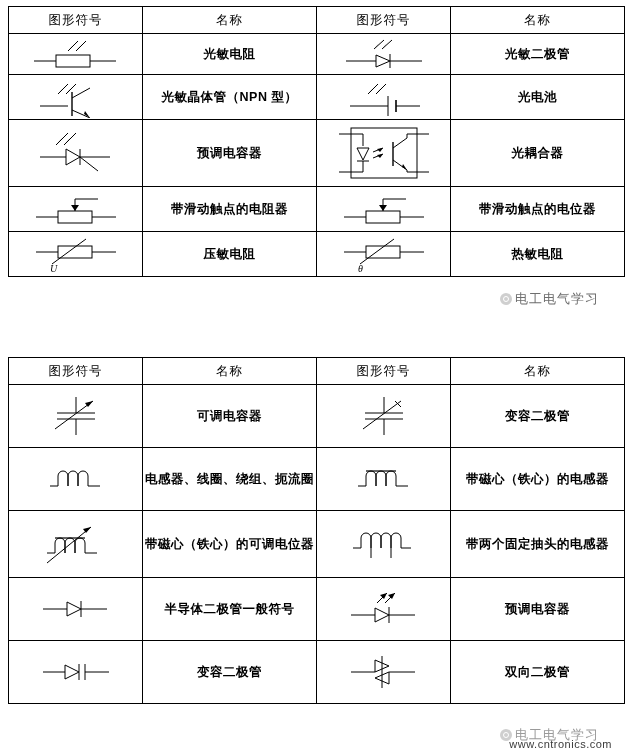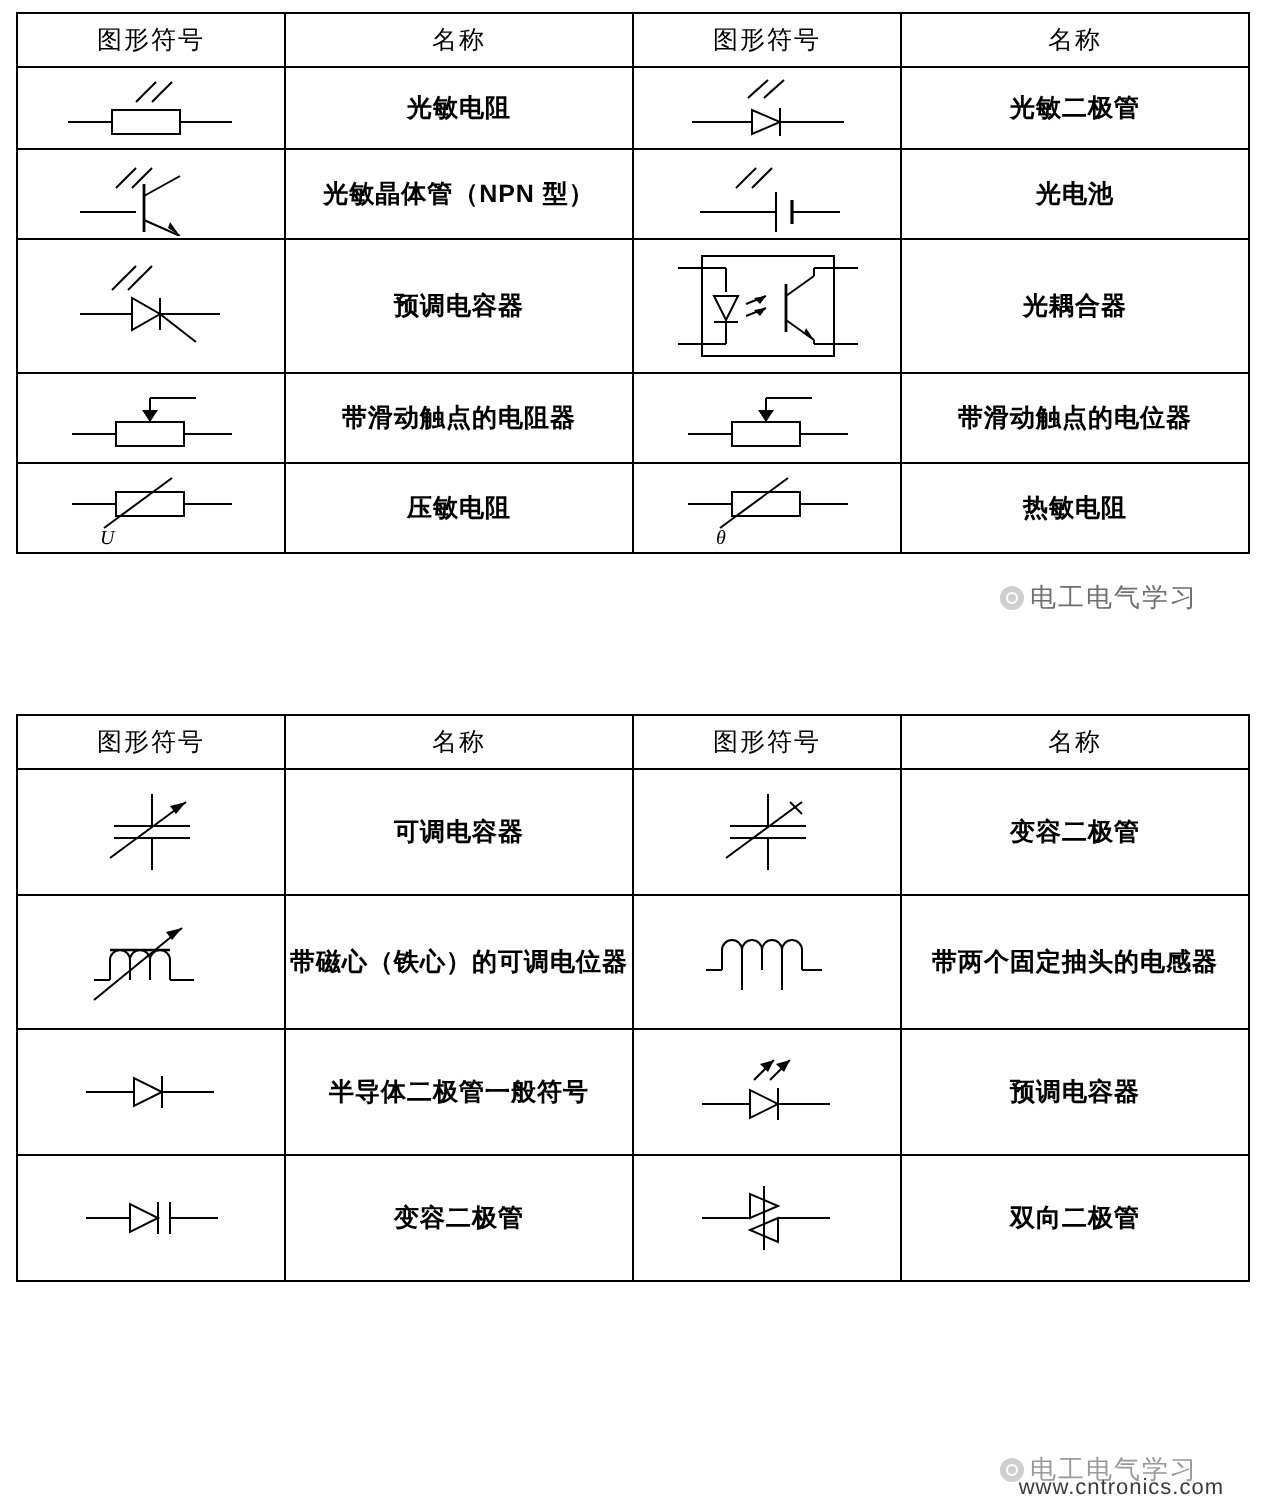--- a/index.html
+++ b/index.html
@@ -333,20 +333,43 @@
             <line x1="16" y1="20" x2="54" y2="20" stroke="#000" stroke-width="1"></line>
             <line x1="16" y1="26" x2="54" y2="26" stroke="#000" stroke-width="1"></line>
             <line x1="35" y1="26" x2="35" y2="42" stroke="#000" stroke-width="1"></line>
             <line x1="14" y1="36" x2="52" y2="8" stroke="#000" stroke-width="1"></line>
             <line x1="46" y1="8" x2="52" y2="14" stroke="#000" stroke-width="1"></line>
           </svg>
         </td>
         <td class="name-cell left">变容二极管</td>
       </tr>
 
+      <tr class="h-tall">
+        <td class="sym-cell">
+          <svg width="80" height="34" viewBox="0 0 80 34">
+            <line x1="14" y1="24" x2="22" y2="24" stroke="#000" stroke-width="1"></line>
+            <path d="M22,24 L22,14 A5,5 0 0,1 32,14 L32,24" fill="none" stroke="#000" stroke-width="1"></path>
+            <path d="M32,24 L32,14 A5,5 0 0,1 42,14 L42,24" fill="none" stroke="#000" stroke-width="1"></path>
+            <path d="M42,24 L42,14 A5,5 0 0,1 52,14 L52,24" fill="none" stroke="#000" stroke-width="1"></path>
+            <line x1="52" y1="24" x2="64" y2="24" stroke="#000" stroke-width="1"></line>
+          </svg>
+        </td>
+        <td class="name-cell left">电感器、线圈、绕组、扼流圈</td>
+        <td class="sym-cell">
+          <svg width="80" height="34" viewBox="0 0 80 34">
+            <line x1="14" y1="24" x2="22" y2="24" stroke="#000" stroke-width="1"></line>
+            <path d="M22,24 L22,14 A5,5 0 0,1 32,14 L32,24" fill="none" stroke="#000" stroke-width="1"></path>
+            <path d="M32,24 L32,14 A5,5 0 0,1 42,14 L42,24" fill="none" stroke="#000" stroke-width="1"></path>
+            <path d="M42,24 L42,14 A5,5 0 0,1 52,14 L52,24" fill="none" stroke="#000" stroke-width="1"></path>
+            <line x1="52" y1="24" x2="64" y2="24" stroke="#000" stroke-width="1"></line>
+            <line x1="22" y1="9" x2="52" y2="9" stroke="#000" stroke-width="1.2"></line>
+          </svg>
+        </td>
+        <td class="name-cell left">带磁心（铁心）的电感器</td>
+      </tr>
 
       <tr class="h-xtall">
         <td class="sym-cell">
           <svg width="86" height="46" viewBox="0 0 86 46">
             <line x1="14" y1="32" x2="22" y2="32" stroke="#000" stroke-width="1"></line>
             <path d="M22,32 L22,22 A5,5 0 0,1 32,22 L32,32" fill="none" stroke="#000" stroke-width="1"></path>
             <path d="M32,32 L32,22 A5,5 0 0,1 42,22 L42,32" fill="none" stroke="#000" stroke-width="1"></path>
             <path d="M42,32 L42,22 A5,5 0 0,1 52,22 L52,32" fill="none" stroke="#000" stroke-width="1"></path>
             <line x1="52" y1="32" x2="64" y2="32" stroke="#000" stroke-width="1"></line>
             <line x1="22" y1="17" x2="52" y2="17" stroke="#000" stroke-width="1.2"></line>

